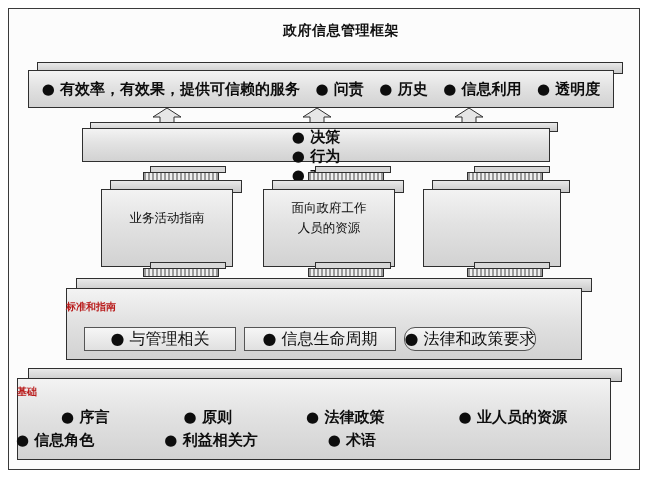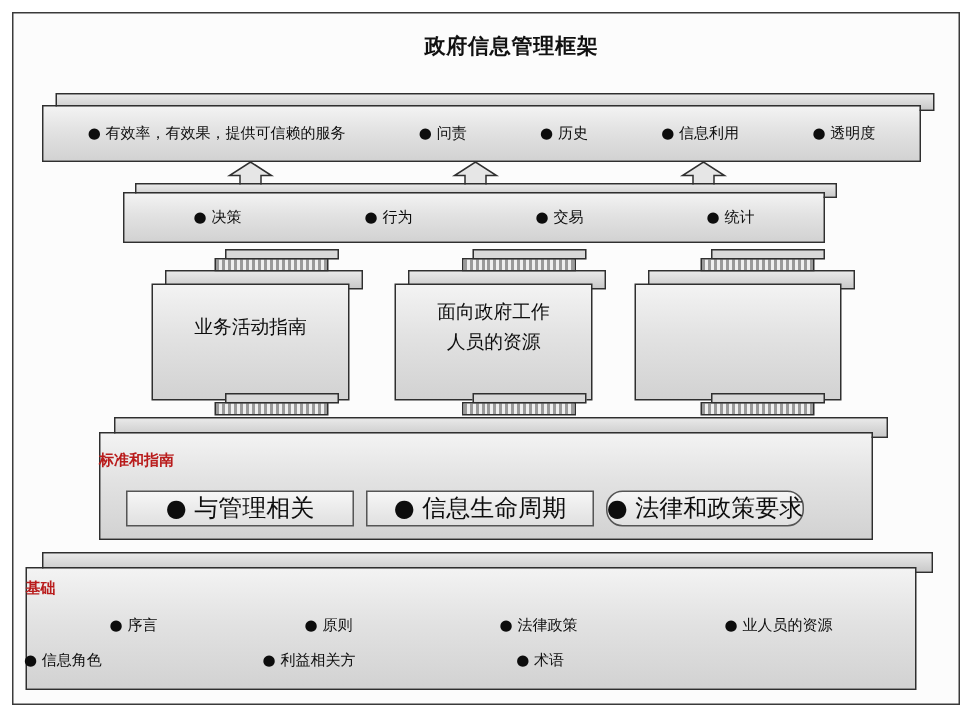--- a/index.html
+++ b/index.html
@@ -55,23 +55,24 @@
 
   
   .row-flex {
     position: absolute;
     display: flex;
     align-items: center;
     justify-content: space-around;
     box-sizing: border-box;
   }
   .row-flex .item {
-    font-size: 10px;
+    font-size: 15px;
     color: #0d0d0d;
     white-space: nowrap;
+    font-weight: bold;
   }
 
   
   .boxtext {
     position: absolute;
     left: 0;
     width: 100%;
     text-align: center;
     font-size: 12.5px;
     line-height: 20px;
@@ -148,21 +149,21 @@
   </svg>
   <svg class="arrow" style="left:300px; top:108px;" width="34" height="24">
     <polygon points="10,24 10,9 3,9 17,0 31,9 24,9 24,24" fill="#e6e6e6" stroke="#2f2f2f" stroke-width="1"></polygon>
   </svg>
   <svg class="arrow" style="left:452px; top:108px;" width="34" height="24">
     <polygon points="10,24 10,9 3,9 17,0 31,9 24,9 24,24" fill="#e6e6e6" stroke="#2f2f2f" stroke-width="1"></polygon>
   </svg>
 
   <div class="extrude" style="left:90px; top:122px; width:468px; height:10px;"></div>
   <div class="slab" style="left:82px; top:128px; width:468px; height:34px;"></div>
-  <div class="row-flex" style="left:88px; top:128px; width:456px; height:34px;">
+  <div class="row-flex" style="left:88px; top:128px; width:456px; height:34px;flex-direction:column;">
     <div class="item">● 决策</div>
     <div class="item">● 行为</div>
     <div class="item">● 交易</div>
     <div class="item">● 统计</div>
   </div>
 
   <div class="joint-top" style="left:150px; top:166px; width:76px; height:7px;"></div>
   <div class="joint" style="left:143px; top:172px; width:76px; height:9px;"></div>
 
   <div class="joint-top" style="left:315px; top:166px; width:76px; height:7px;"></div>

